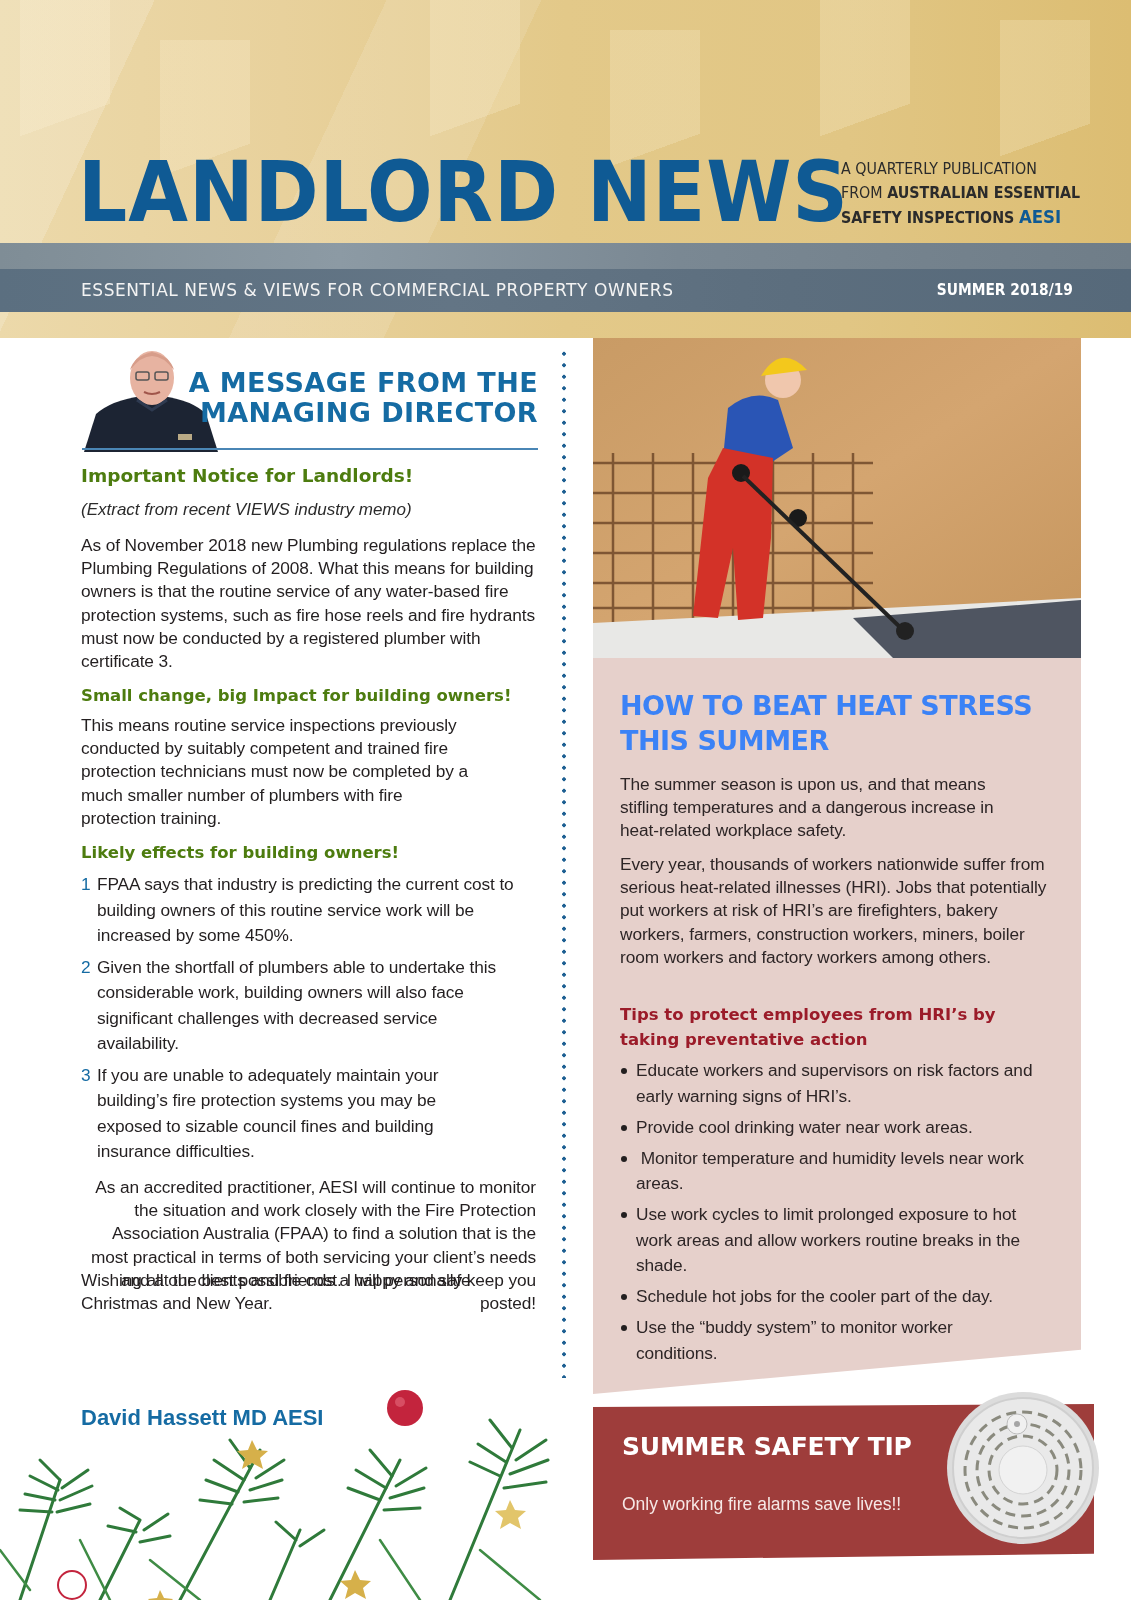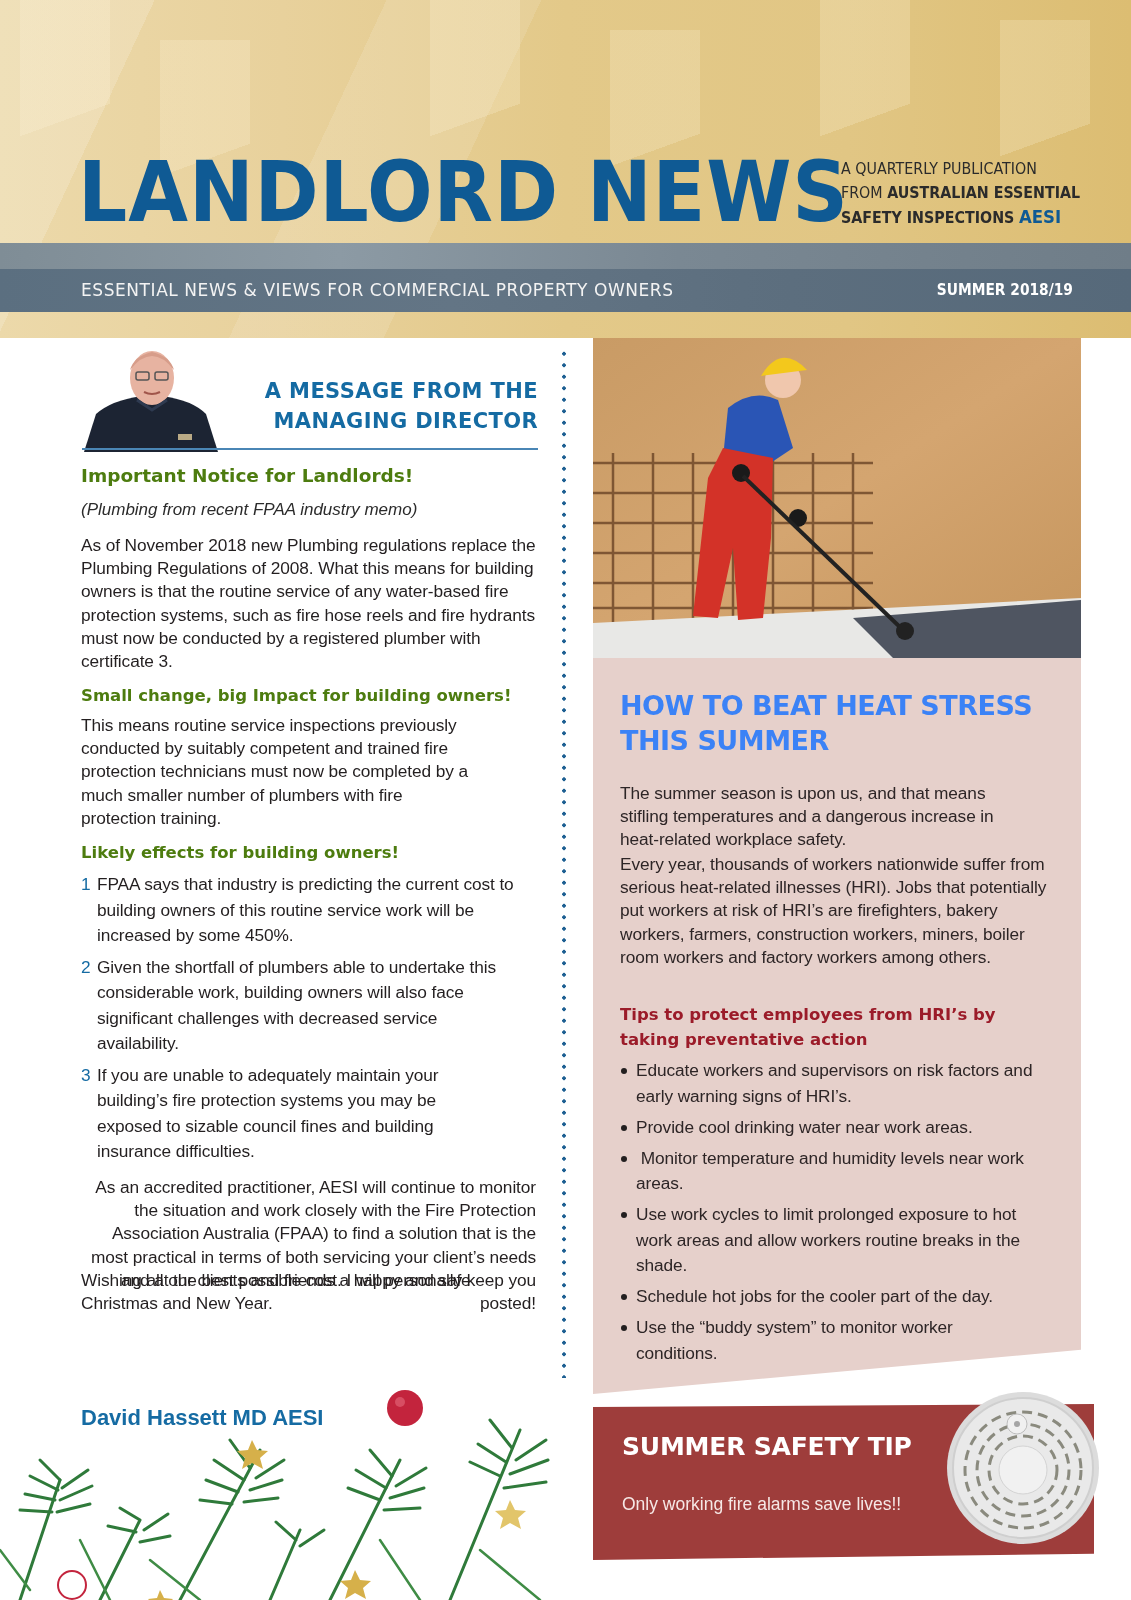--- a/index.html
+++ b/index.html
@@ -48,22 +48,22 @@
     position: absolute; right: 58px; top: 281px;
     font-family: "DejaVu Sans", sans-serif; font-weight: bold; font-size: 15px; color: #ffffff;
     transform: scaleX(0.92); transform-origin: right top; white-space: nowrap;
   }
 
   
   .portrait {
     position: absolute; left: 82px; top: 348px; width: 138px; height: 104px; overflow: hidden;
   }
   .mgr-title {
-    position: absolute; right: 593px; top: 376px; text-align: right;
-    font-family: "DejaVu Sans", sans-serif; font-weight: bold; font-size: 21px; line-height: 30px;
+    position: absolute; right: 593px; top: 368px; text-align: right;
+    font-family: "DejaVu Sans", sans-serif; font-weight: bold; font-size: 27px; line-height: 30px;
     color: #156ba3; letter-spacing: 0.4px;
   }
   .mgr-rule { position: absolute; left: 82px; top: 448px; width: 456px; height: 1.5px; background: #4a86b5; }
 
   .lcol { position: absolute; left: 81px; width: 462px; }
   .h-blue {
     font-family: "DejaVu Sans", sans-serif; font-weight: bold; color: #4d7c0f;
   }
   .h1 { top: 465px; font-size: 18.5px; }
   .extract { top: 500px; font-style: italic; font-size: 17px; color: #2b2b2b; }
@@ -93,21 +93,21 @@
     position: absolute; left: 593px; top: 658px; width: 488px; height: 736px;
     background: #e6d0cb;
     clip-path: polygon(0 0, 100% 0, 100% 94%, 0 100%);
   }
   .rcol { position: absolute; left: 620px; width: 440px; }
   .heat-title {
     top: 688px; font-family: "DejaVu Sans", sans-serif; font-weight: bold;
     font-size: 27px; line-height: 35px; color: #3b82f6; letter-spacing: -0.5px;
   }
   .rbody { font-size: 17.3px; line-height: 23.2px; color: #2d2526; letter-spacing: -0.1px; }
-  .rp1 { top: 773px; margin-top: 9px; }
+  .rp1 { top: 773px; }
   .rp2 { top: 853px; }
   .tips-head {
     top: 1003px; font-family: "DejaVu Sans", sans-serif; font-weight: bold;
     font-size: 16.5px; line-height: 24.5px; color: #9b1b29;
   }
   .bullets { top: 1058px; list-style: none; }
   .bullets li { position: relative; padding-left: 16px; line-height: 25.5px; margin-bottom: 5.5px; }
   .bullets li::before {
     content: ""; position: absolute; left: 1px; top: 10px; width: 6px; height: 6px;
     border-radius: 50%; background: #231f20;
@@ -163,21 +163,21 @@
     <rect x="96" y="86" width="14" height="6" fill="#b9aa86"></rect>
   </svg>
 </div>
 <div class="mgr-title">
   <div>A MESSAGE FROM THE</div>
   <div>MANAGING DIRECTOR</div>
 </div>
 <div class="mgr-rule"></div>
 
 <div class="lcol h-blue h1">Important Notice for Landlords!</div>
-<div class="lcol extract">(Plumbing from recent FPAA industry memo)</div>
+<div class="lcol extract">(Extract from recent VIEWS industry memo)</div>
 <p class="lcol body-text p1">As of November 2018 new Plumbing regulations replace the Plumbing Regulations of 2008. What this means for building owners is that the routine service of any water-based fire protection systems, such as fire hose reels and fire hydrants must now be conducted by a registered plumber with certificate 3.</p>
 <div class="lcol h-blue h2">Small change, big Impact for building owners!</div>
 <p class="lcol body-text p2" style="width:400px">This means routine service inspections previously conducted by suitably competent and trained fire protection technicians must now be completed by a much smaller number of plumbers with fire protection training.</p>
 <div class="lcol h-blue h3">Likely effects for building owners!</div>
 <ol class="lcol body-text numlist">
   <li><span class="num">1</span><span>FPAA says that industry is predicting the current cost to building owners of this routine service work will be increased by some 450%.</span></li>
   <li style="width:430px"><span class="num">2</span><span>Given the shortfall of plumbers able to undertake this considerable work, building owners will also face significant challenges with decreased service availability.</span></li>
   <li style="width:400px"><span class="num">3</span><span>If you are unable to adequately maintain your building’s fire protection systems you may be exposed to sizable council fines and building insurance difficulties.</span></li>
 </ol>
 <p class="lcol body-text p3" style="width:455px">As an accredited practitioner, AESI will continue to monitor the situation and work closely with the Fire Protection Association Australia (FPAA) to find a solution that is the most practical in terms of both servicing your client’s needs and at the best possible cost. I will personally keep you posted!</p>

